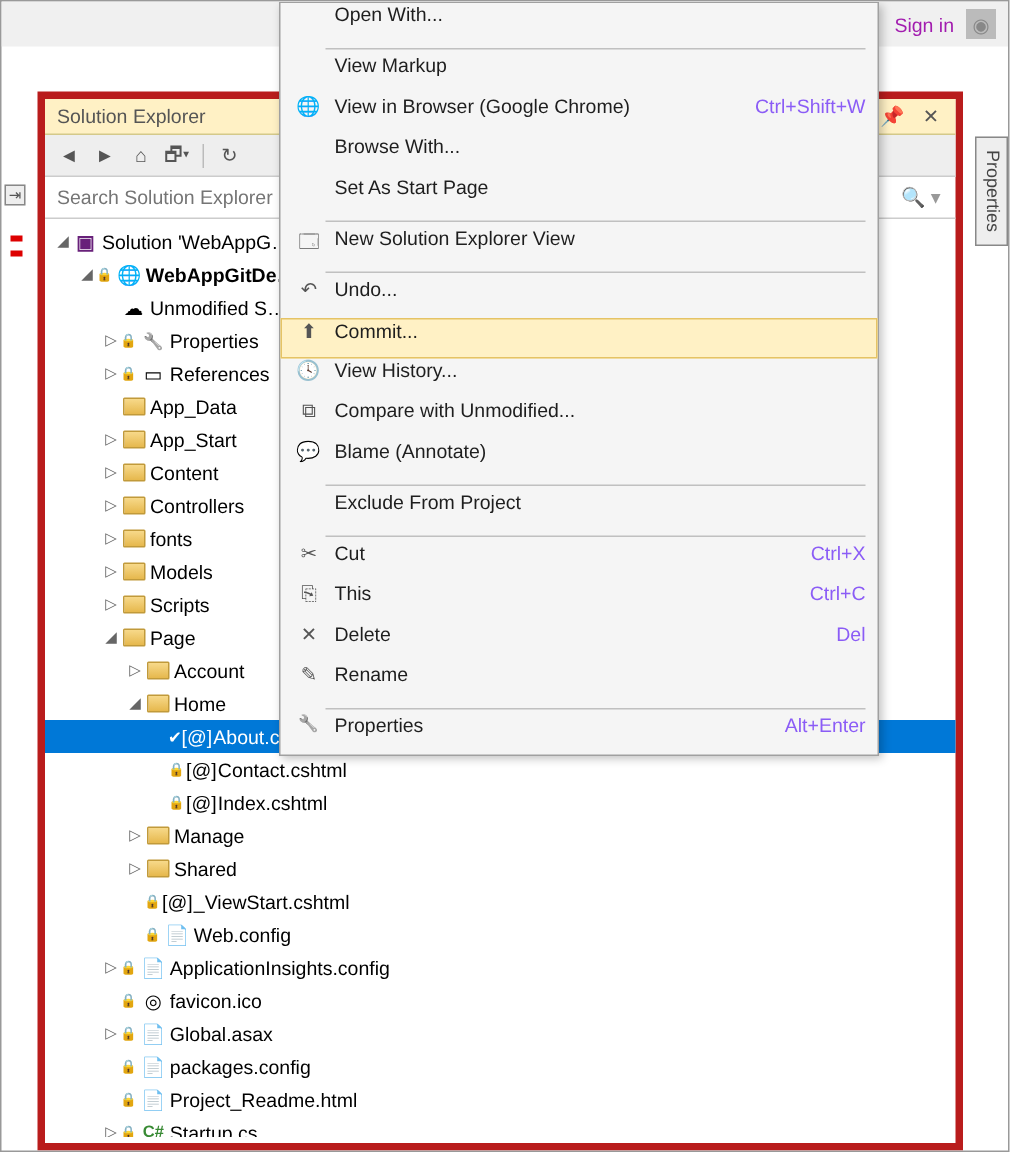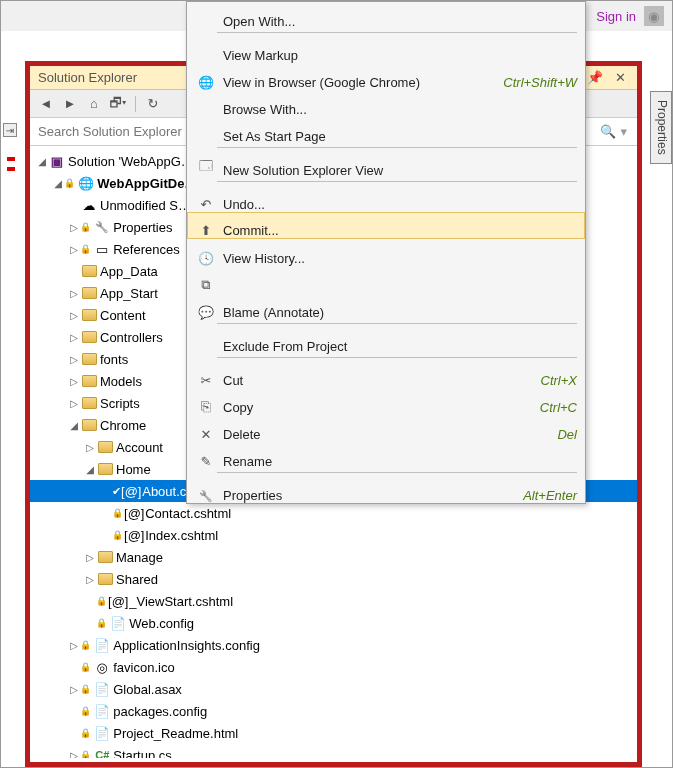--- a/index.html
+++ b/index.html
@@ -28,25 +28,25 @@
 .folder-icon::before { content: ''; width: 13px; height: 10px; background: linear-gradient(#f7d98a,#e6b84d); border: 1px solid #c19a3a; border-radius: 1px; display: block; }
 .sln-icon { color: #68217a; font-weight: bold; }
 .lock { color: #3794ff; font-size: 9px; margin-right: 2px; }
 .csharp-icon { color: #388a34; font-weight: bold; font-size: 11px; }
 .checkmark { color: #d90000; font-size: 11px; margin-right: 1px; }
 .node.selected .checkmark { color: #fff; }
 .node-label { padding-right: 6px; }
 .node.bold .node-label { font-weight: bold; }
 .d0 { padding-left: 6px; } .d1 { padding-left: 22px; } .d2 { padding-left: 38px; } .d3 { padding-left: 54px; } .d4 { padding-left: 70px; }
 .context-menu { position: absolute; left: 185px; top: 0; width: 400px; background: #f5f5f5; border: 1px solid #a0a0a0; box-shadow: 2px 2px 6px rgba(0,0,0,0.25); z-index: 100; }
-.menu-item { display: flex; align-items: flex-end; height: 27px; padding: 0 8px; cursor: pointer; }
+.menu-item { display: flex; align-items: flex-start; height: 27px; padding: 0 8px; cursor: pointer; }
 .menu-item.highlighted { background: #fff1c5; border: 1px solid #e5c365; height: 27px; padding: 0 7px; }
 .menu-icon { width: 22px; display: inline-flex; justify-content: center; color: #555; }
 .menu-label { flex: 1; padding-left: 6px; color: #1e1e1e; }
-.menu-shortcut { color: #4d7c0f; padding-left: 20px; font-style: italic; }
+.menu-shortcut { color: #8b5cf6; padding-left: 20px; }
 .menu-sep { height: 1px; background: #c0c0c0; margin: 3px 8px 3px 30px; }
 .side-tab { position: absolute; right: 0; top: 60px; width: 22px; background: #eee; border: 1px solid #888; writing-mode: vertical-rl; text-align: center; padding: 8px 2px; font-size: 12px; color: #444; cursor: pointer; }
 .left-margin { position: absolute; left: 0; top: 120px; width: 16px; }
 .red-tick { width: 8px; height: 4px; background: #d00; margin: 6px 0 6px 6px; }
 .left-pin { position: absolute; left: 2px; top: 92px; width: 14px; height: 14px; border: 1px solid #888; display: flex; align-items: center; justify-content: center; font-size: 10px; color: #555; cursor: pointer; background: #eee; }
 .wrench-icon::before { content: '🔧'; font-size: 11px; filter: grayscale(1); }
 </style>
 </head>
 <body>
 
@@ -144,21 +144,21 @@
           <span class="node-label">Models</span>
         </div>
       <div class="node d2">
           <span class="expander">▷</span>
           <span class="icon folder-icon"></span>
           <span class="node-label">Scripts</span>
         </div>
       <div class="node d2">
           <span class="expander">◢</span>
           <span class="icon folder-icon"></span>
-          <span class="node-label">Chrome</span>
+          <span class="node-label">Page</span>
         </div>
       <div class="node d3">
           <span class="expander">▷</span>
           <span class="icon folder-icon"></span>
           <span class="node-label">Account</span>
         </div>
       <div class="node d3">
           <span class="expander">◢</span>
           <span class="icon folder-icon"></span>
           <span class="node-label">Home</span>
@@ -281,39 +281,40 @@
   <div class="menu-item highlighted">
       <span class="menu-icon">⬆</span>
       <span class="menu-label">Commit...</span>
     </div>
   <div class="menu-item">
       <span class="menu-icon">🕓</span>
       <span class="menu-label">View History...</span>
     </div>
   <div class="menu-item">
       <span class="menu-icon">⧉</span>
+      <span class="menu-label">Compare with Unmodified...</span>
     </div>
   <div class="menu-item">
       <span class="menu-icon">💬</span>
       <span class="menu-label">Blame (Annotate)</span>
     </div>
   <div class="menu-sep"></div>
   <div class="menu-item">
       <span class="menu-icon"></span>
       <span class="menu-label">Exclude From Project</span>
     </div>
   <div class="menu-sep"></div>
   <div class="menu-item">
       <span class="menu-icon">✂</span>
       <span class="menu-label">Cut</span>
       <span class="menu-shortcut">Ctrl+X</span>
     </div>
   <div class="menu-item">
       <span class="menu-icon">⎘</span>
-      <span class="menu-label">Copy</span>
+      <span class="menu-label">This</span>
       <span class="menu-shortcut">Ctrl+C</span>
     </div>
   <div class="menu-item">
       <span class="menu-icon">✕</span>
       <span class="menu-label">Delete</span>
       <span class="menu-shortcut">Del</span>
     </div>
   <div class="menu-item">
       <span class="menu-icon">✎</span>
       <span class="menu-label">Rename</span>

